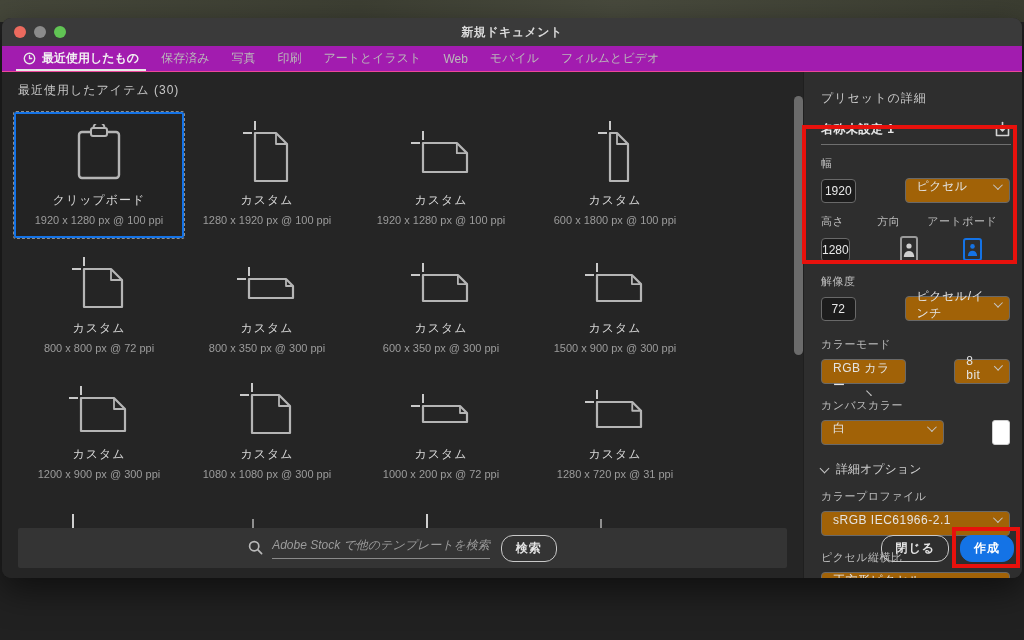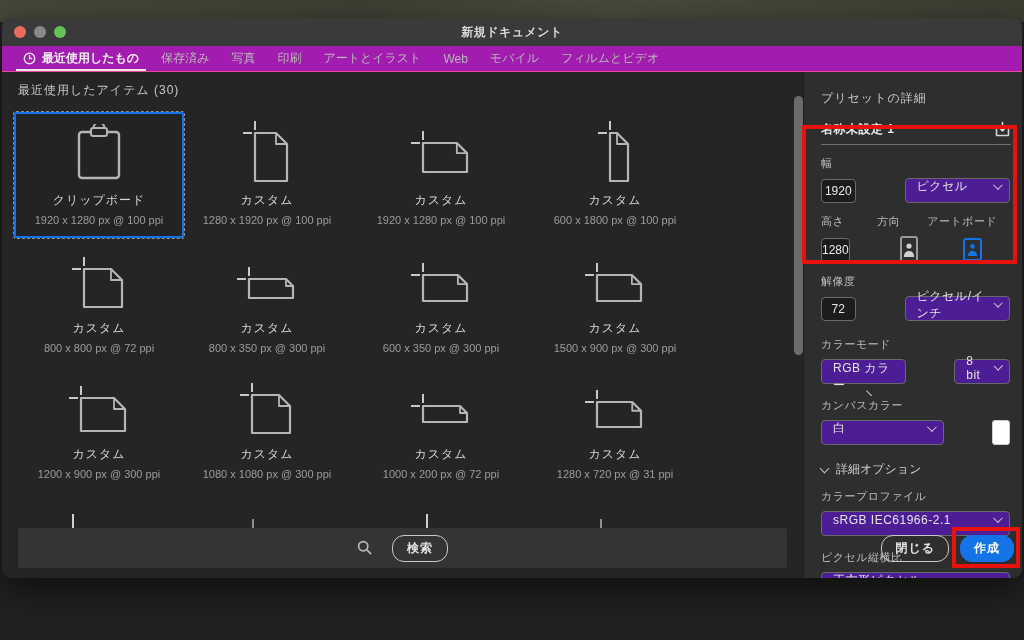--- a/index.html
+++ b/index.html
@@ -73,21 +73,21 @@
   .p-title { font-size:12px; color:#c8c8c8; letter-spacing:1px; margin-top:6px; }
   .name-row { display:flex; align-items:flex-end; justify-content:space-between;
     border-bottom:1px solid #6f6f6f; padding-bottom:6px; margin-top:14px; width:190px; }
   .doc-name { font-size:12px; font-weight:bold; color:#e8e8e8; letter-spacing:.5px; }
   .dl-icon { display:flex; }
   .f-label { font-size:11px; color:#bdbdbd; margin-top:11px; letter-spacing:.5px; }
   .crow { display:flex; align-items:center; margin-top:7px;gap:40px; }
   .num-input { width:46px; height:24px; background:#1c1c1c; border:1px solid #696969;
     border-radius:4px; color:#e8e8e8; font-size:12px; display:inline-flex; align-items:center;
     justify-content:center; }
-  .dd { height:25px; border:1px solid #696969; border-radius:4px; background:#4c1d95;
+  .dd { height:25px; border:1px solid #696969; border-radius:4px; background:#a16207;
     display:inline-flex; align-items:center; justify-content:space-between; padding:0 9px 8px 11px;
     color:#e4e4e4; font-size:12px; letter-spacing:.5px; }
   .dd .chev { margin-left:6px; }
   .chev { width:7px; height:7px; border-right:1.6px solid #c4c4c4; border-bottom:1.6px solid #c4c4c4;
     transform:rotate(45deg) translateY(-2px); display:inline-block; }
   .ml9 { margin-left:9px; }
   .labels3 { display:flex; }
   .labels3 .f-label:nth-child(2){ margin-left:33px; }
   .labels3 .f-label:nth-child(3){ margin-left:27px; }
   .orient { display:inline-flex; align-items:center; justify-content:center; border-radius:3px; }
@@ -311,20 +311,23 @@
           </div>
         <div class="scroll-thumb"></div>
 
         <div class="search-strip">
           <span class="mag">
             <svg width="15" height="15" viewBox="0 0 15 15">
                 <circle cx="6.2" cy="6.2" r="4.6" fill="none" stroke="#b9b9b9" stroke-width="1.7"></circle>
                 <line x1="9.7" y1="9.7" x2="13.6" y2="13.6" stroke="#b9b9b9" stroke-width="1.7" stroke-linecap="round"></line>
               </svg>
           </span>
+          <span class="search-field">
+            <span class="search-ph">Adobe Stock で他のテンプレートを検索</span>
+          </span>
           <button class="pill">検索</button>
         </div>
       </div>
 
       <div class="right">
         <div class="p-title">プリセットの詳細</div>
 
         <div class="name-row">
           <span class="doc-name">名称未設定 1</span>
           <span class="dl-icon">

